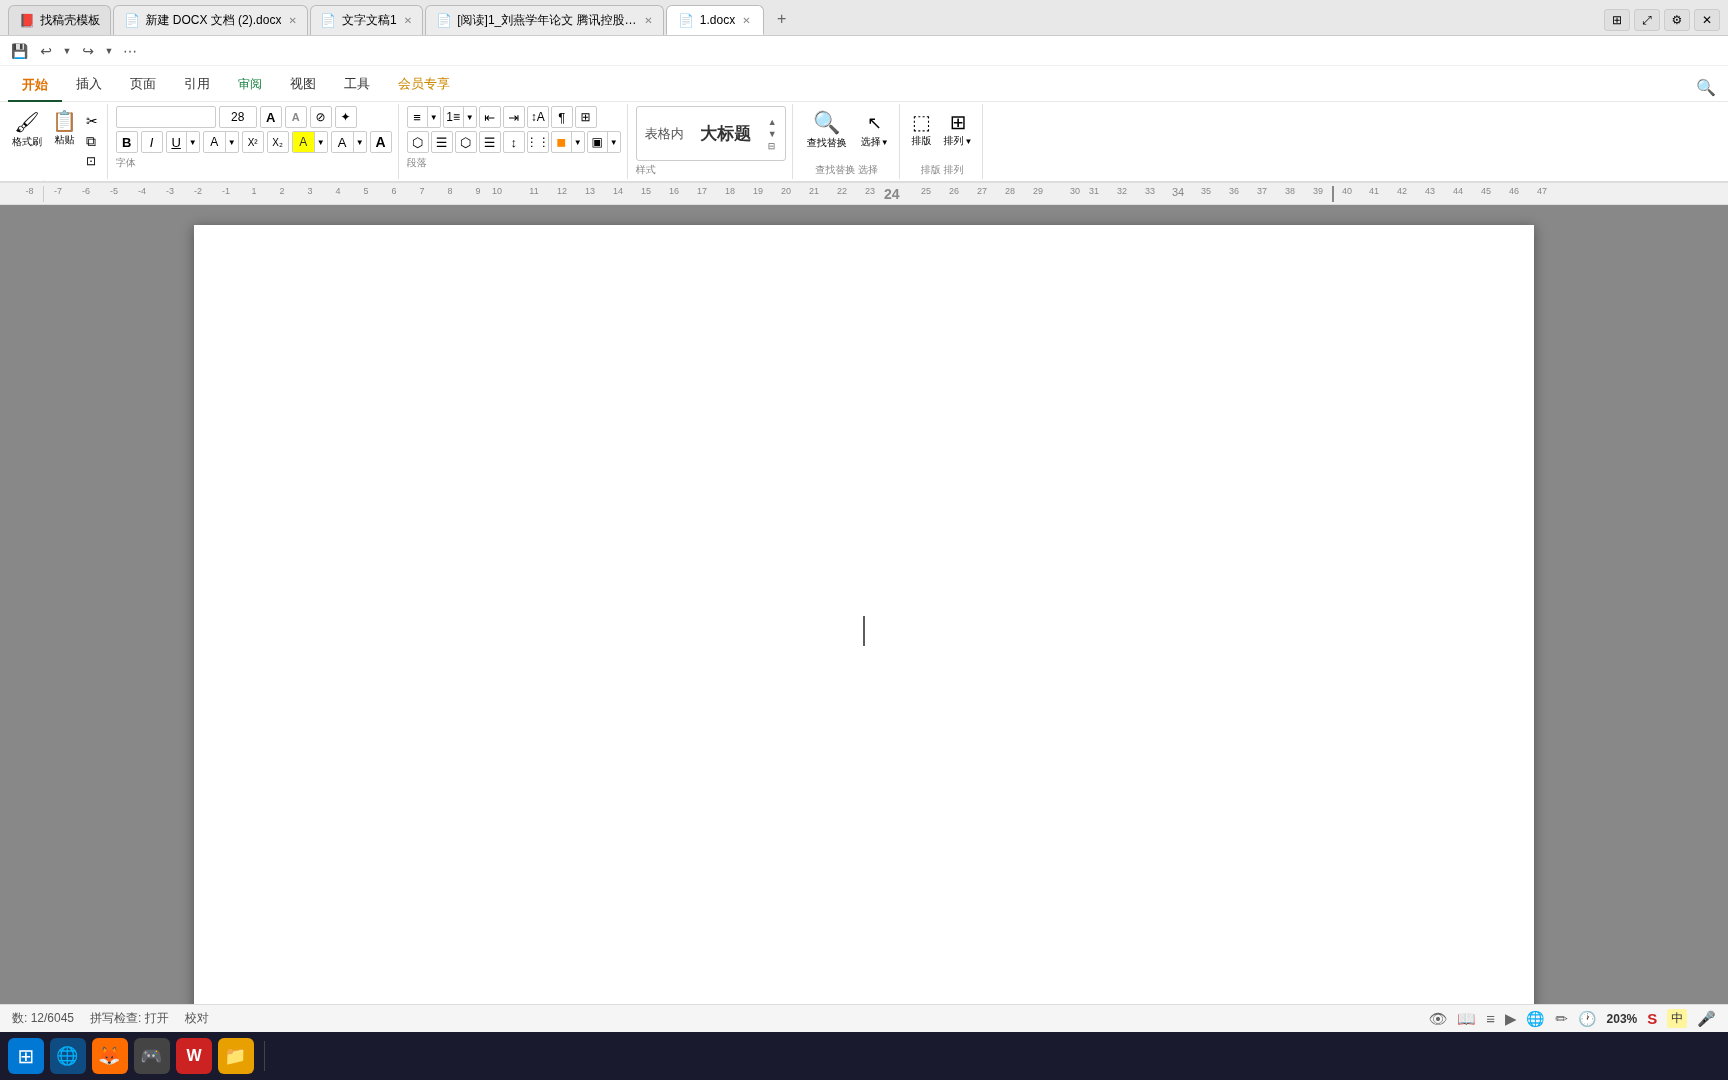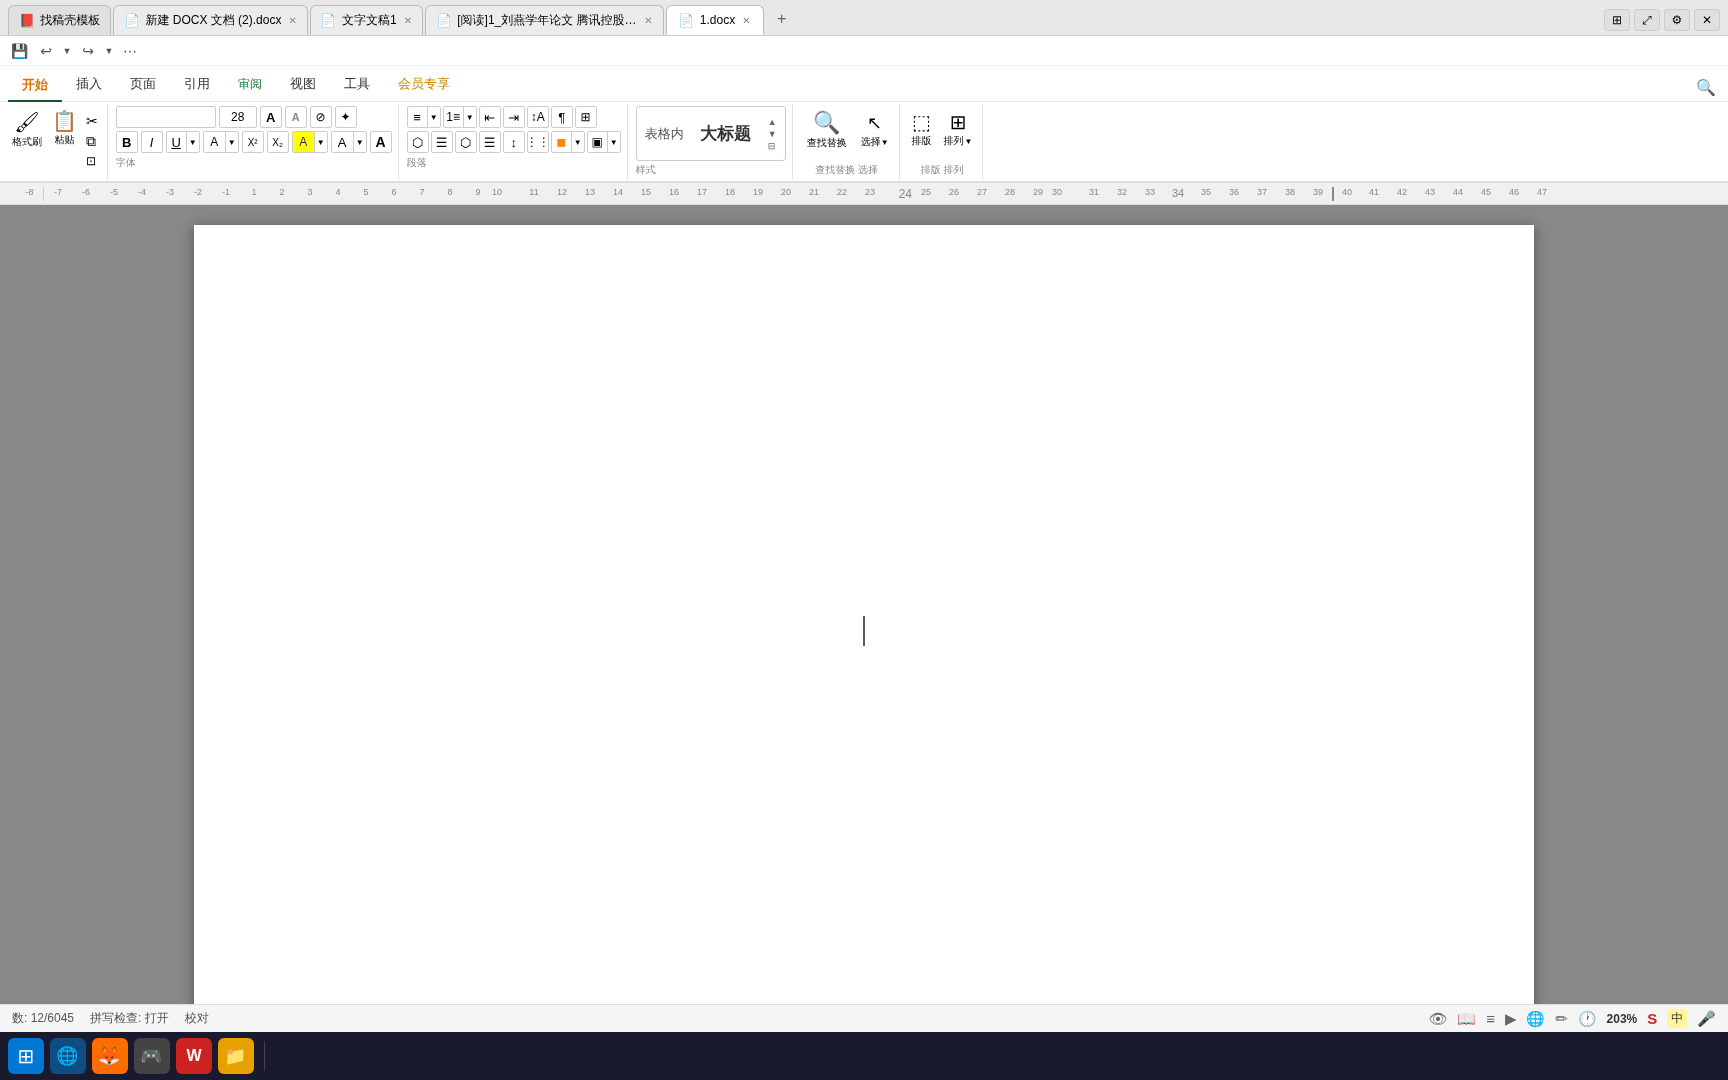--- a/index.html
+++ b/index.html
@@ -238,27 +238,27 @@
         <span style="width:28px; text-align:center; font-size:9px; display:inline-block;">14</span>
         <span style="width:28px; text-align:center; font-size:9px; display:inline-block;">15</span>
         <span style="width:28px; text-align:center; font-size:9px; display:inline-block;">16</span>
         <span style="width:28px; text-align:center; font-size:9px; display:inline-block;">17</span>
         <span style="width:28px; text-align:center; font-size:9px; display:inline-block;">18</span>
         <span style="width:28px; text-align:center; font-size:9px; display:inline-block;">19</span>
         <span style="width:28px; text-align:center; font-size:9px; display:inline-block;">20</span>
         <span style="width:28px; text-align:center; font-size:9px; display:inline-block;">21</span>
         <span style="width:28px; text-align:center; font-size:9px; display:inline-block;">22</span>
         <span style="width:28px; text-align:center; font-size:9px; display:inline-block;">23</span>
-        <span style="width:28px; text-align:right; font-size:12px; display:inline-block;">24</span>
+        <span style="width:28px; text-align:left; font-size:14px; display:inline-block;font-weight:bold;">24</span>
         <span style="width:28px; text-align:center; font-size:9px; display:inline-block;">25</span>
         <span style="width:28px; text-align:center; font-size:9px; display:inline-block;">26</span>
         <span style="width:28px; text-align:center; font-size:9px; display:inline-block;">27</span>
         <span style="width:28px; text-align:center; font-size:9px; display:inline-block;">28</span>
         <span style="width:28px; text-align:center; font-size:9px; display:inline-block;">29</span>
-        <span style="width:28px; text-align:left; font-size:9px; display:inline-block;">30</span>
+        <span style="width:28px; text-align:right; font-size:9px; display:inline-block;">30</span>
         <span style="width:28px; text-align:center; font-size:9px; display:inline-block;">31</span>
         <span style="width:28px; text-align:center; font-size:9px; display:inline-block;">32</span>
         <span style="width:28px; text-align:center; font-size:9px; display:inline-block;">33</span>
         <span style="width:28px; text-align:center; font-size:11px; display:inline-block;">34</span>
         <span style="width:28px; text-align:center; font-size:9px; display:inline-block;">35</span>
         <span style="width:28px; text-align:center; font-size:9px; display:inline-block;">36</span>
         <span style="width:28px; text-align:center; font-size:9px; display:inline-block;">37</span>
         <span style="width:28px; text-align:center; font-size:9px; display:inline-block;">38</span>
         <span style="width:28px; text-align:center; font-size:9px; display:inline-block;">39</span>
         <span style="width:28px; text-align:center; font-size:9px; display:inline-block; border-left:2px solid #888;">40</span>

